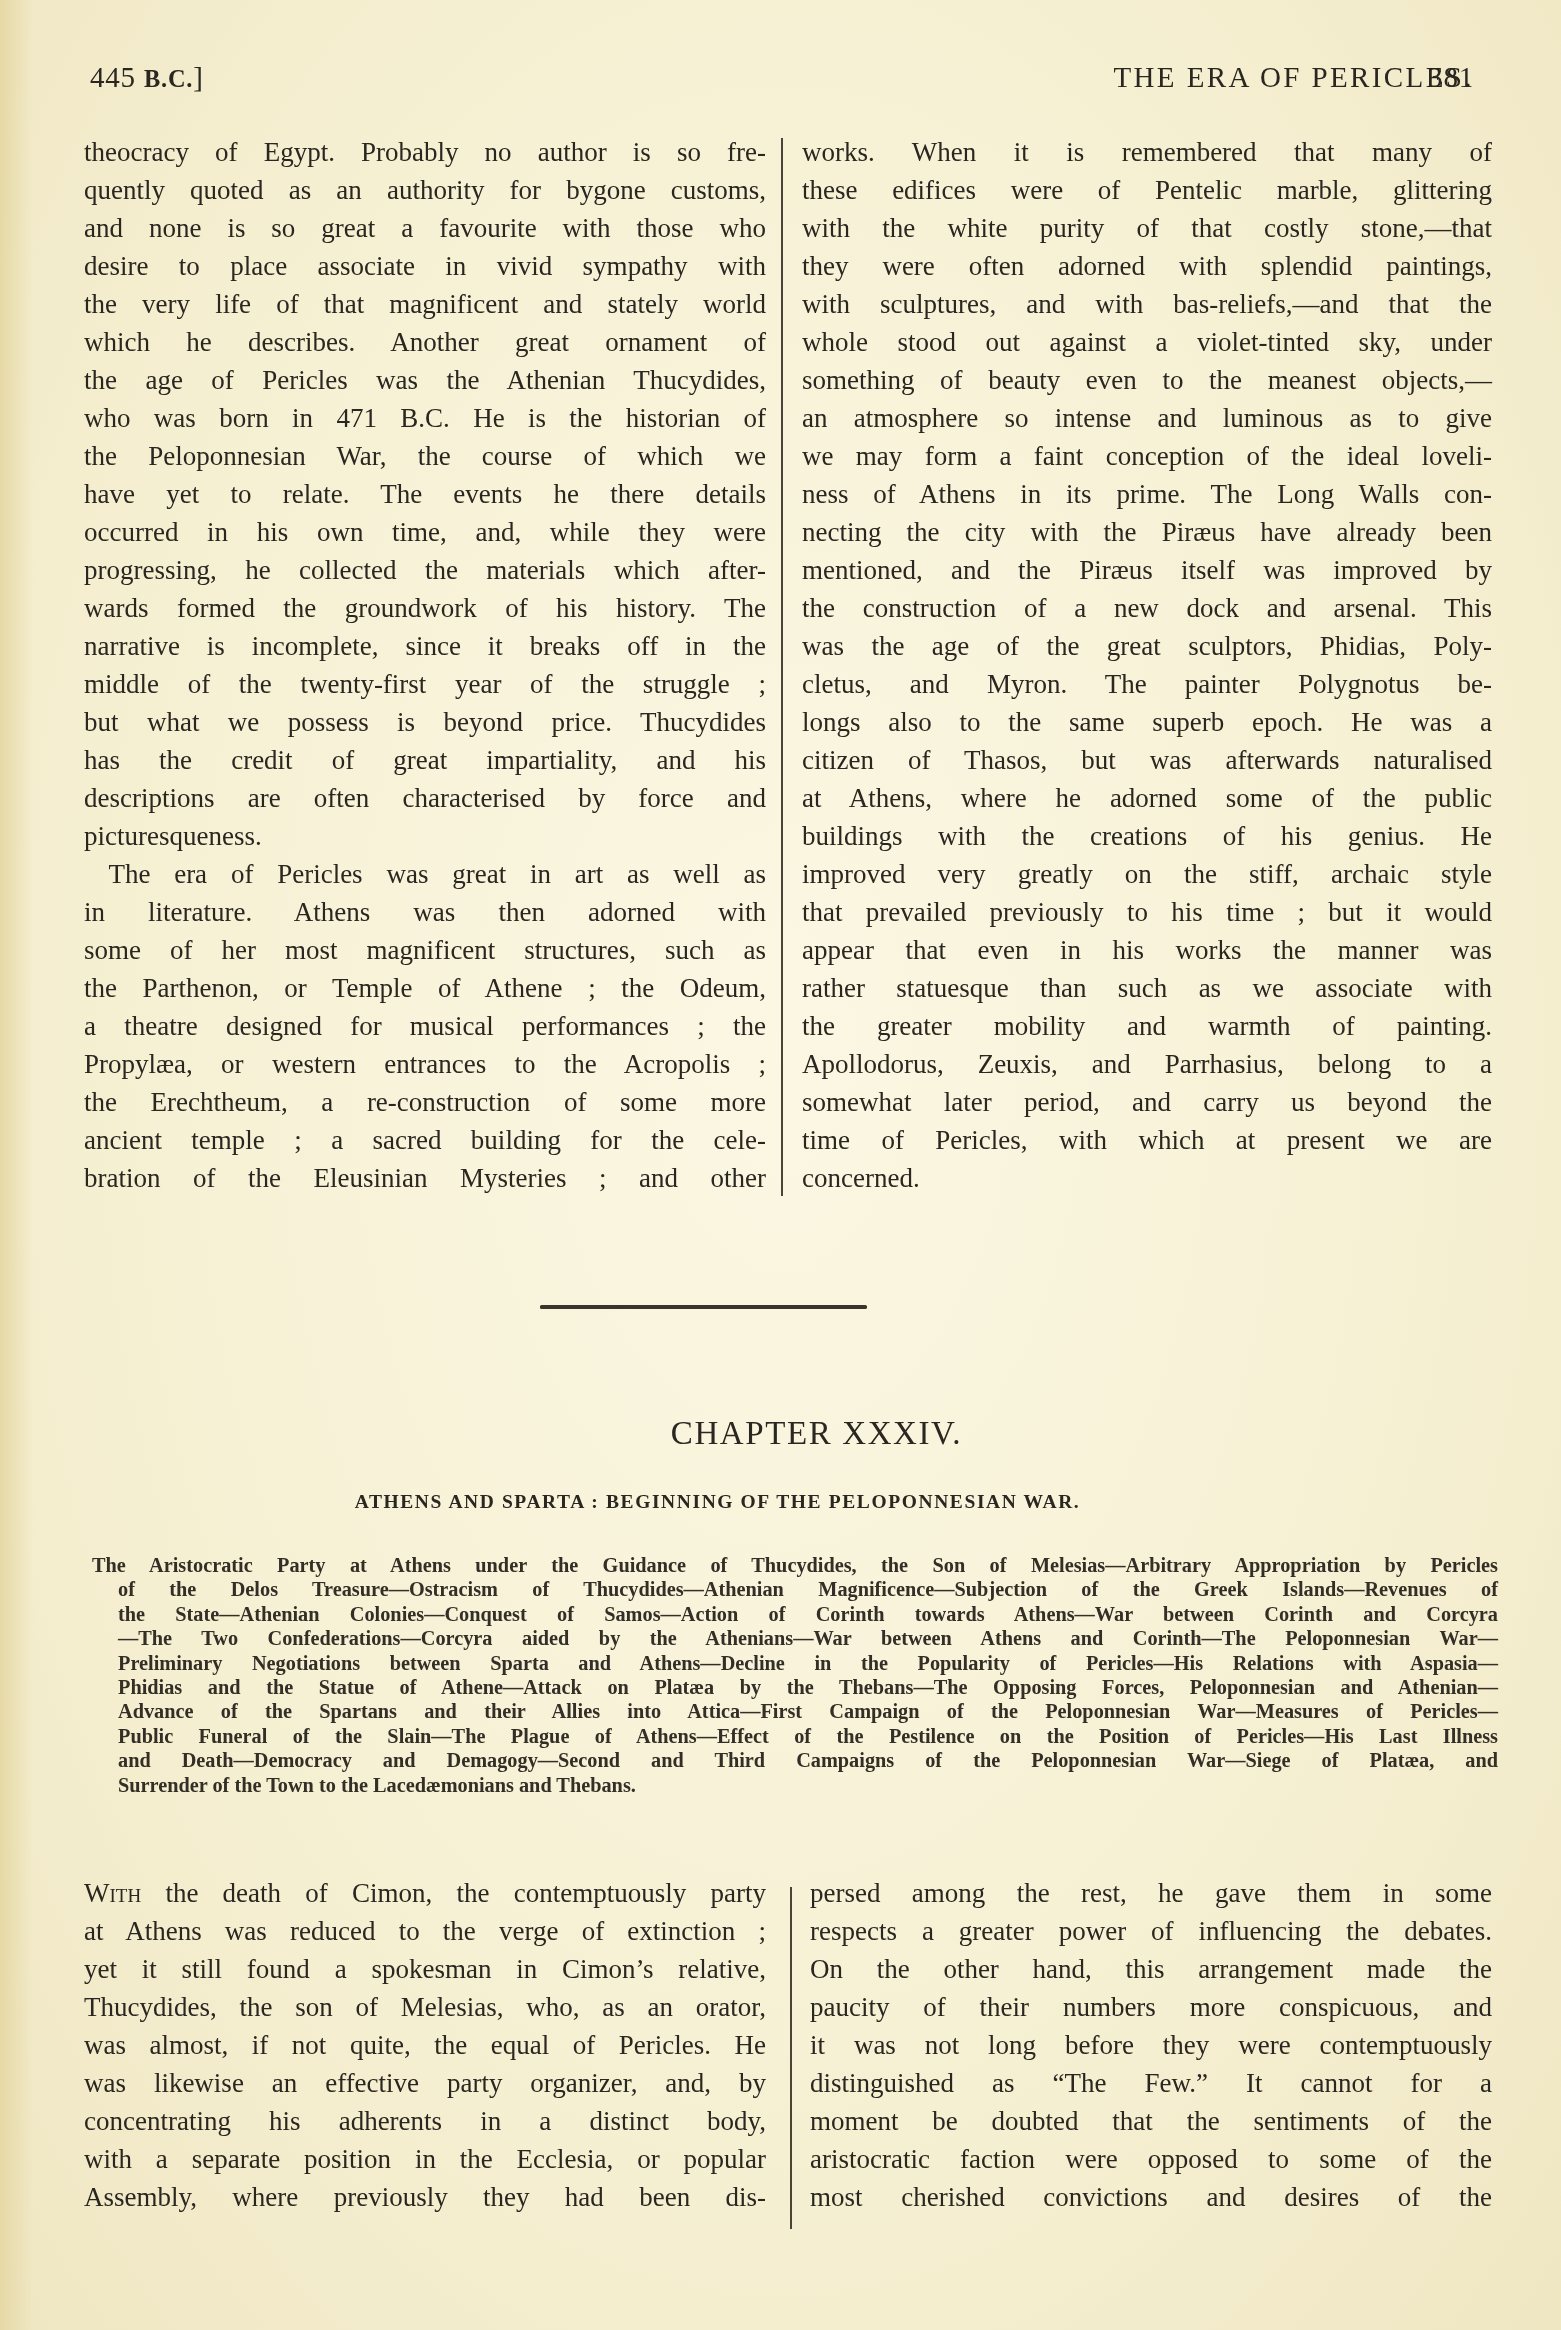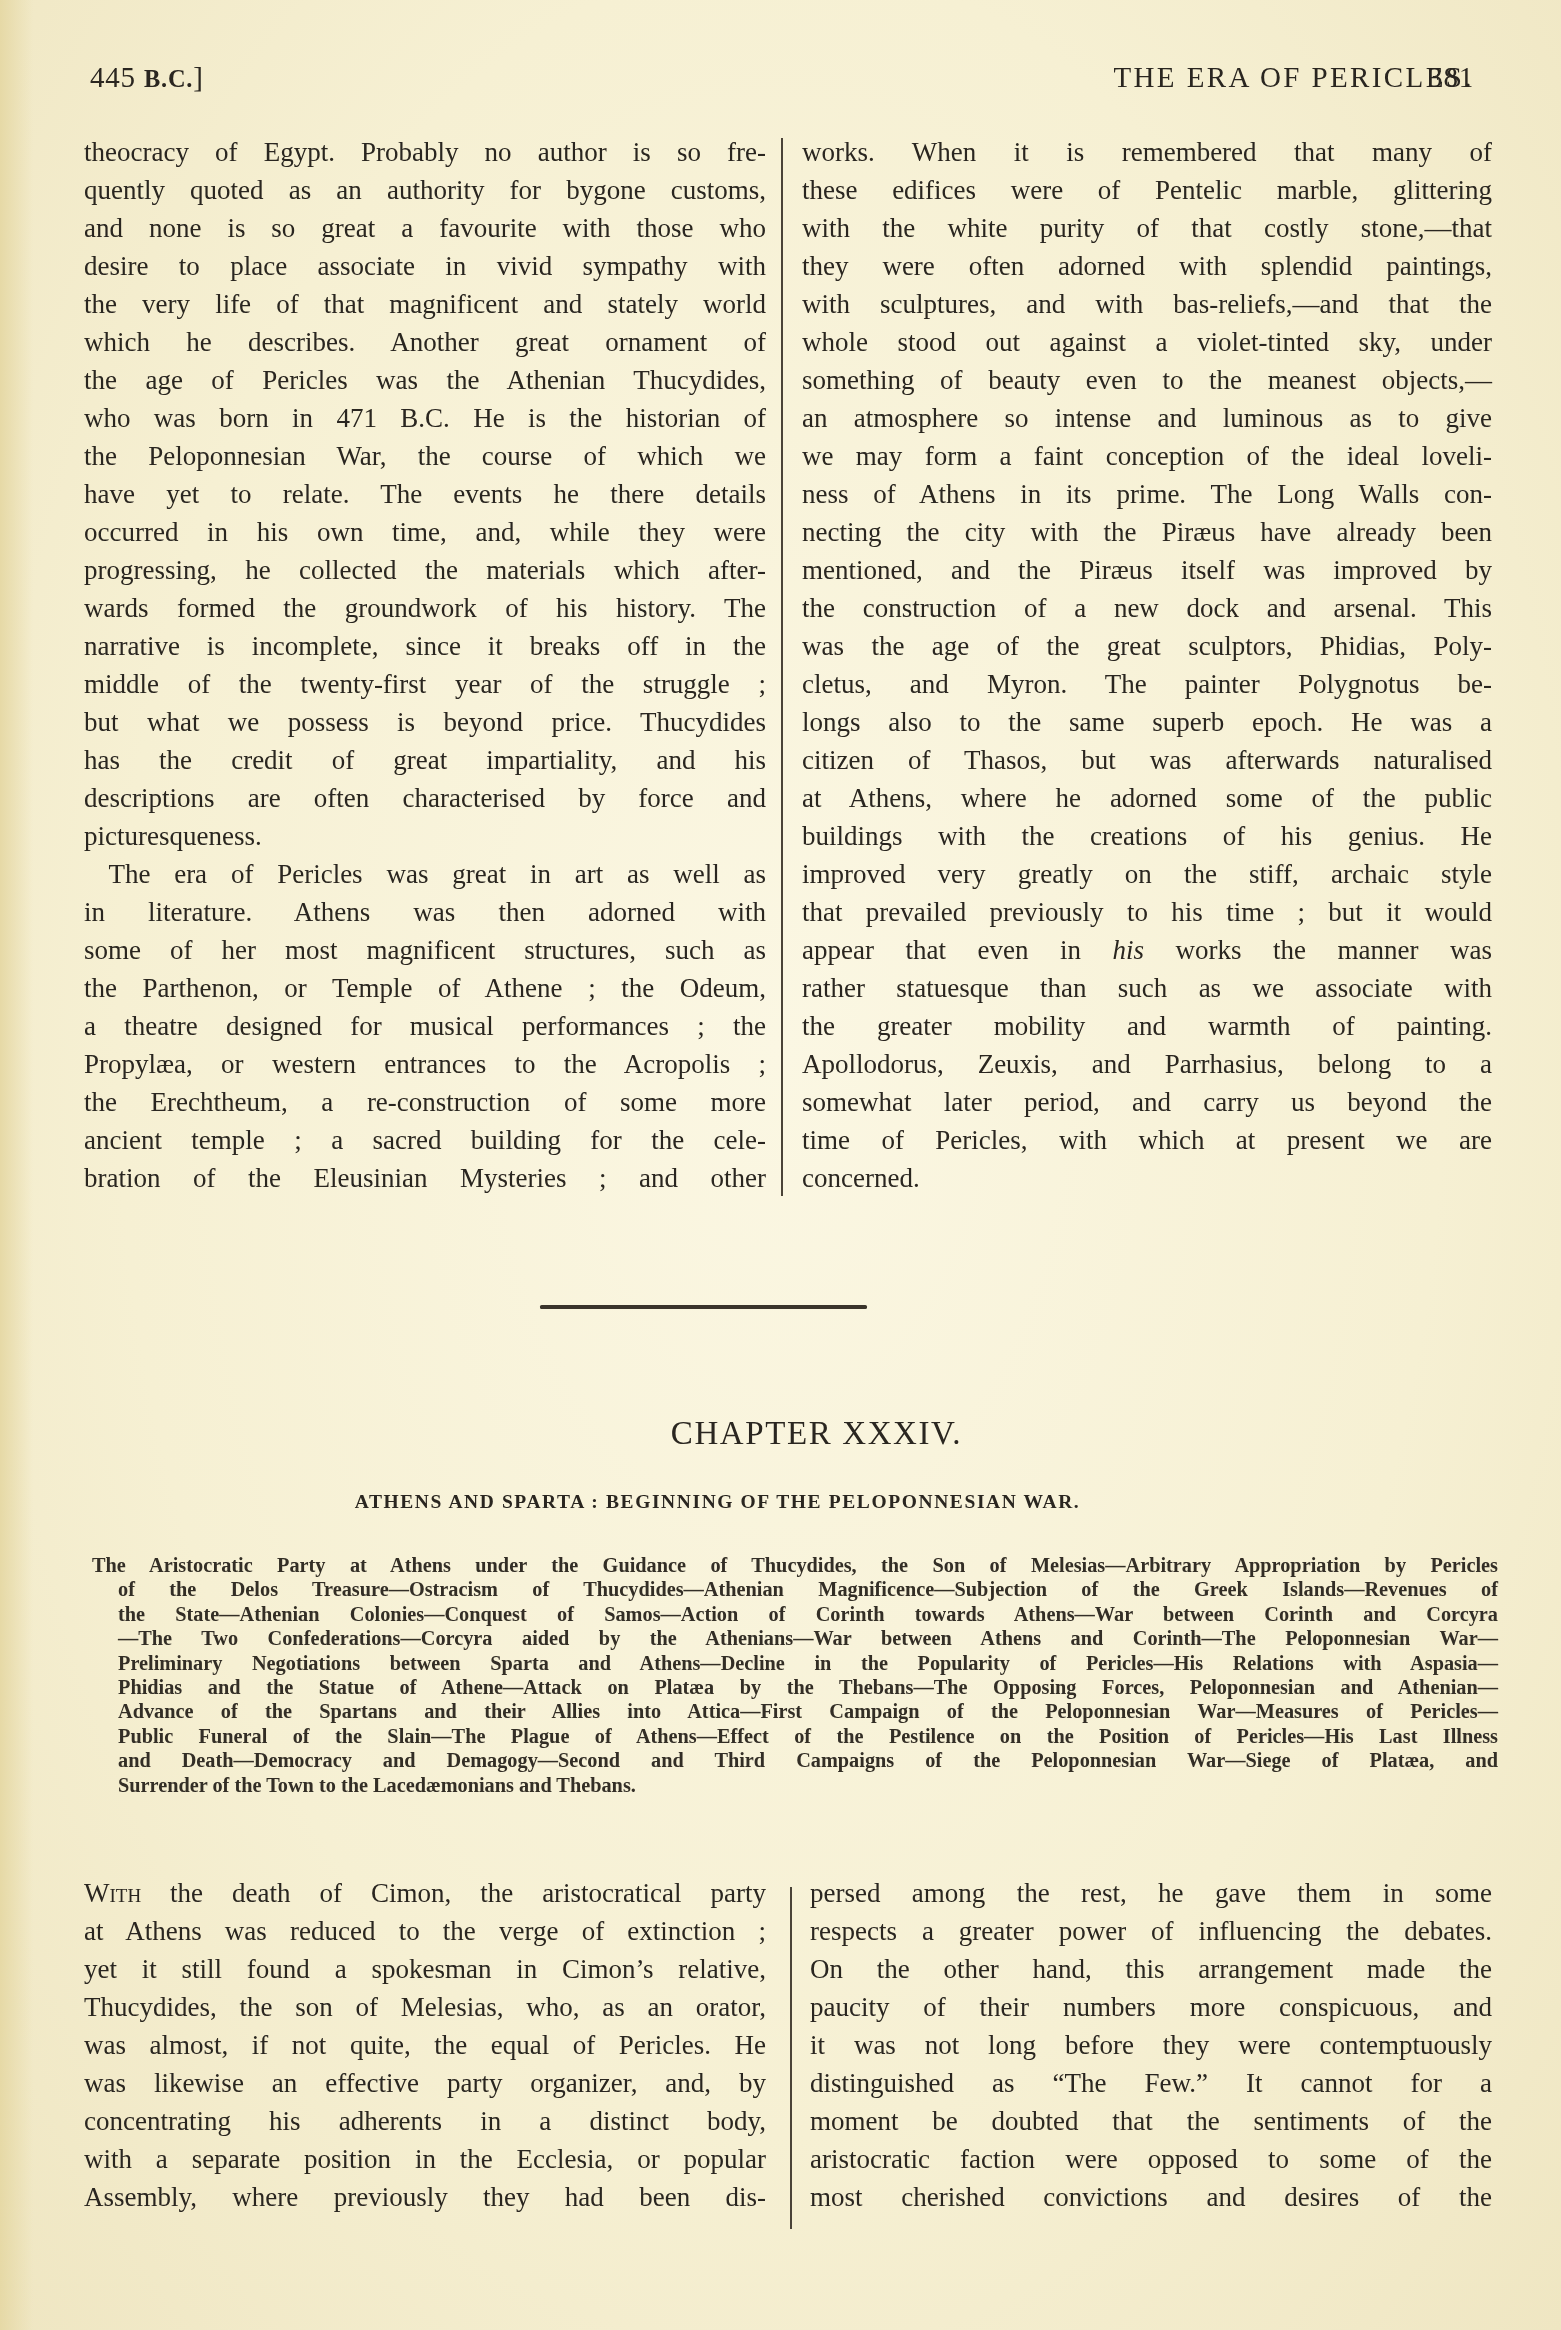--- a/index.html
+++ b/index.html
@@ -52,21 +52,21 @@
     text-align: center; font-size: 19.5px; font-weight: bold; letter-spacing: 1.6px;
   }
   .synopsis {
     position: absolute; left: 92px; top: 1553px; width: 1406px;
     font-size: 20.3px; line-height: 24.4px; font-weight: bold; color: #332e26;
   }
   .synopsis .line { display: block; white-space: nowrap; text-align: justify; text-align-last: justify; padding-left: 26px; }
   .synopsis .line.first { padding-left: 0; }
   .synopsis .line.last { text-align-last: left; }
   .dropcap { font-variant: small-caps; }
-  .ital { font-style: italic; }
+  .ital { }
 </style>
 </head>
 <body>
 
 <div class="left-shadow"></div>
 
 <header class="running-head">
   <span class="rh-left"><span>445</span> <span class="sc">B.C.</span><span>]</span></span>
   <span class="rh-title">THE ERA OF PERICLES.</span>
   <span class="rh-page">381</span>
@@ -147,21 +147,21 @@
   <span class="line">—The Two Confederations—Corcyra aided by the Athenians—War between Athens and Corinth—The Peloponnesian War—</span>
   <span class="line">Preliminary Negotiations between Sparta and Athens—Decline in the Popularity of Pericles—His Relations with Aspasia—</span>
   <span class="line">Phidias and the Statue of Athene—Attack on Platæa by the Thebans—The Opposing Forces, Peloponnesian and Athenian—</span>
   <span class="line">Advance of the Spartans and their Allies into Attica—First Campaign of the Peloponnesian War—Measures of Pericles—</span>
   <span class="line">Public Funeral of the Slain—The Plague of Athens—Effect of the Pestilence on the Position of Pericles—His Last Illness</span>
   <span class="line">and Death—Democracy and Demagogy—Second and Third Campaigns of the Peloponnesian War—Siege of Platæa, and</span>
   <span class="line last">Surrender of the Town to the Lacedæmonians and Thebans.</span>
 </div>
 
 <div class="col col-left-bottom">
-  <span class="line"><span class="dropcap">With</span><span> the death of Cimon, the aristocratical party</span></span>
+  <span class="line"><span class="dropcap">With</span><span> the death of Cimon, the contemptuously party</span></span>
   <span class="line">at Athens was reduced to the verge of extinction ;</span>
   <span class="line">yet it still found a spokesman in Cimon’s relative,</span>
   <span class="line">Thucydides, the son of Melesias, who, as an orator,</span>
   <span class="line">was almost, if not quite, the equal of Pericles.  He</span>
   <span class="line">was likewise an effective party organizer, and, by</span>
   <span class="line">concentrating his adherents in a distinct body,</span>
   <span class="line">with a separate position in the Ecclesia, or popular</span>
   <span class="line">Assembly, where previously they had been dis-</span>
 </div>
 

